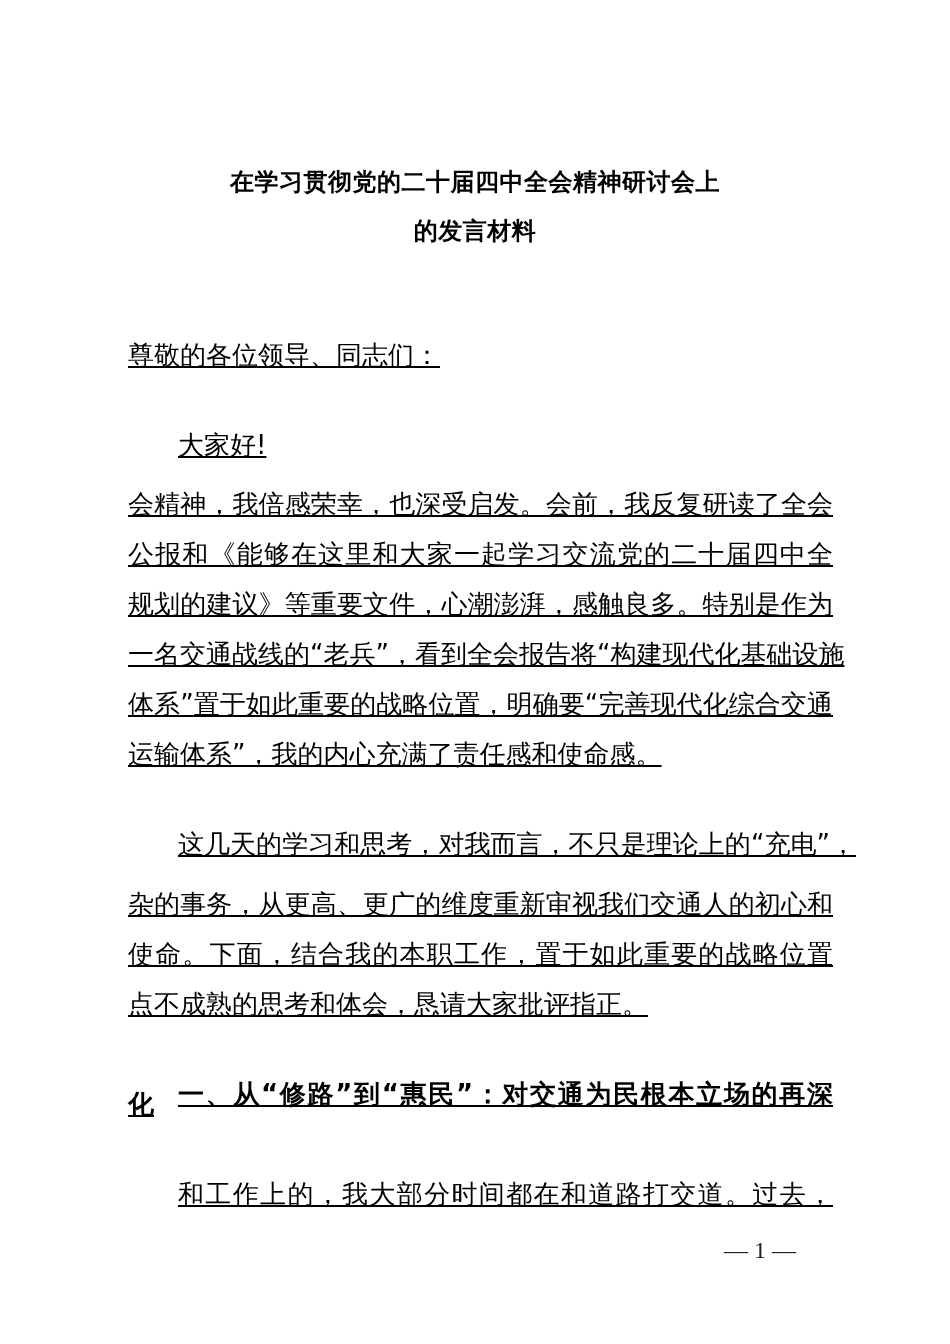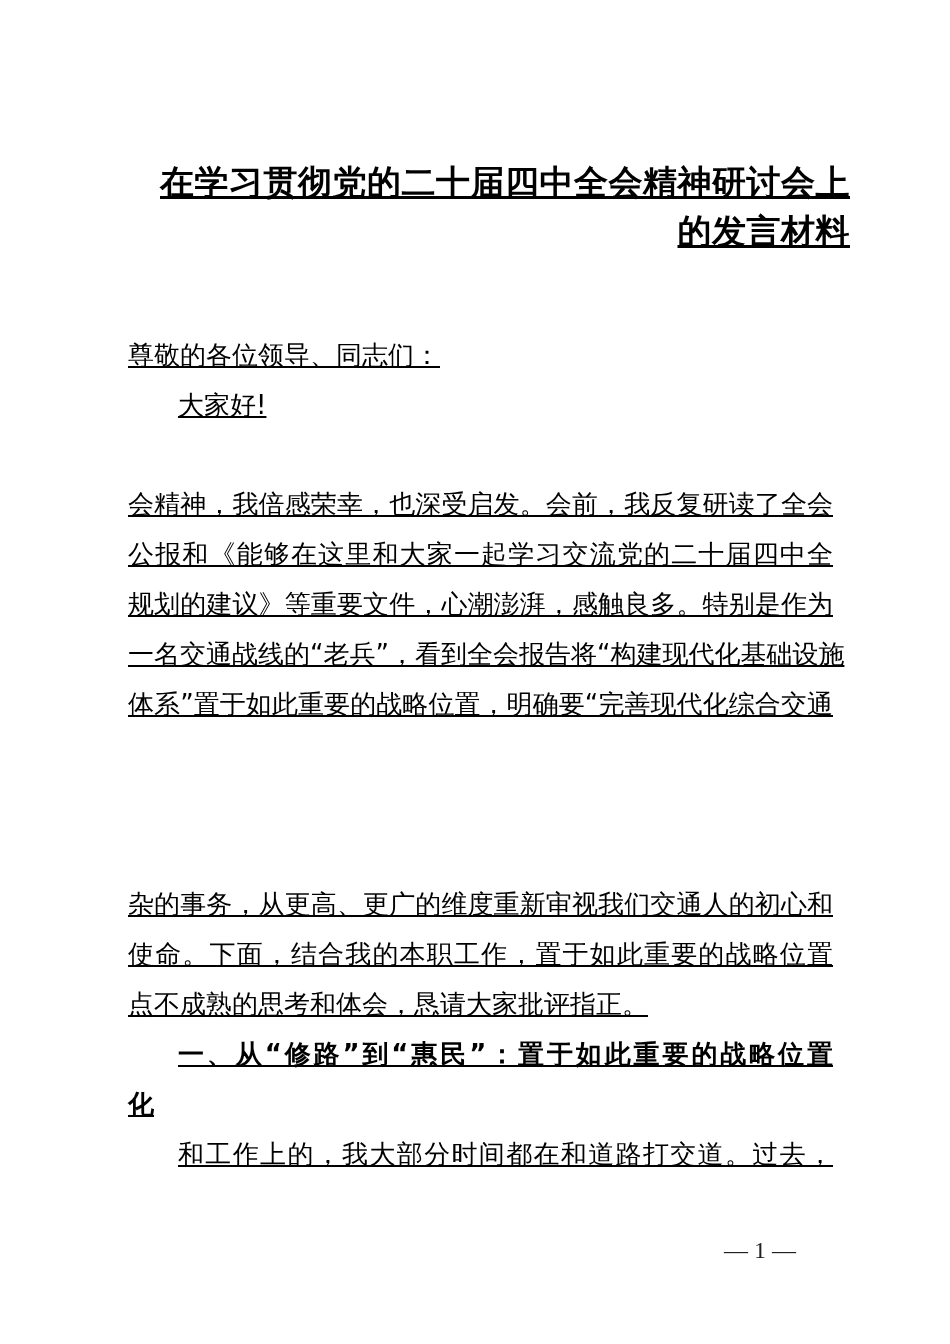--- a/index.html
+++ b/index.html
@@ -1,26 +1,26 @@
 <!DOCTYPE html>
 <html><head>
   <meta charset="utf-8">
   <style>
     html, body { margin: 0; padding: 0; background: #ffffff; }
     body { width: 950px; height: 1344px; position: relative; overflow: hidden;
       font-family: "DejaVu Sans", "Liberation Sans", sans-serif; color: #000; }
     .page { position: absolute; left: 0; top: 0; width: 950px; height: 1344px; background: #fff; }
-    .title { position: absolute; left: 100px; width: 750px; text-align: right;
-      font-weight: bold; font-size: 34px; letter-spacing: 0.5px; line-height: 50px; text-decoration: underline; }
+    .title { position: absolute; left: 100px; width: 750px; text-align: center;
+      font-weight: bold; font-size: 24px; letter-spacing: 0.5px; line-height: 50px; }
     .t1 { top: 157px; }
     .t2 { top: 206px; }
     .line { position: absolute; left: 128px; width: 705px; font-size: 26px; line-height: 30px;
       white-space: nowrap; text-align: justify; text-align-last: justify; letter-spacing: 0; text-decoration: underline; }
     .line.short { text-align-last: left; }
-    .line.indent { left: 178px; width: 655px; }
+    .line.indent { left: 178px; width: 655px; margin-top: 40px; }
     .line.wide { width: 728px; }
     .line.indent.wide { width: 678px; }
     .heading { font-weight: bold; }
     .footer { position: absolute; top: 1237px; left: 720px; width: 80px; text-align: center;
       font-family: "Liberation Serif", "DejaVu Serif", serif; font-size: 24px; color: #222; }
   </style>
 </head>
 <body>
 
 <div class="page">
@@ -28,24 +28,26 @@
   <div class="title t2">的发言材料</div>
 
   <div class="line short" style="top:340px">尊敬的各位领导、同志们：</div>
   <div class="line indent short" style="top:390px">大家好!</div>
 
   <div class="line" style="top:489px">会精神，我倍感荣幸，也深受启发。会前，我反复研读了全会</div>
   <div class="line" style="top:539px">公报和《能够在这里和大家一起学习交流党的二十届四中全</div>
   <div class="line" style="top:589px">规划的建议》等重要文件，心潮澎湃，感触良多。特别是作为</div>
   <div class="line" style="top:639px">一名交通战线的“老兵”，看到全会报告将“构建现代化基础设施</div>
   <div class="line" style="top:689px">体系”置于如此重要的战略位置，明确要“完善现代化综合交通</div>
+  <div class="line short" style="top:739px">运输体系”，我的内心充满了责任感和使命感。</div>
 
+  <div class="line indent wide" style="top:789px">这几天的学习和思考，对我而言，不只是理论上的“充电”，</div>
   <div class="line" style="top:889px">杂的事务，从更高、更广的维度重新审视我们交通人的初心和</div>
   <div class="line" style="top:939px">使命。下面，结合我的本职工作，置于如此重要的战略位置</div>
   <div class="line short" style="top:989px">点不成熟的思考和体会，恳请大家批评指正。</div>
 
-  <div class="line indent heading" style="top:1039px">一、从“修路”到“惠民”：置于如此重要的战略位置</div>
+  <div class="line indent heading" style="top:1039px">一、从“修路”到“惠民”：对交通为民根本立场的再深</div>
   <div class="line heading short" style="top:1089px">化</div>
 
   <div class="line indent" style="top:1139px">和工作上的，我大部分时间都在和道路打交道。过去，</div>
 
   <div class="footer">— 1 —</div>
 </div>
 
 </body></html>

